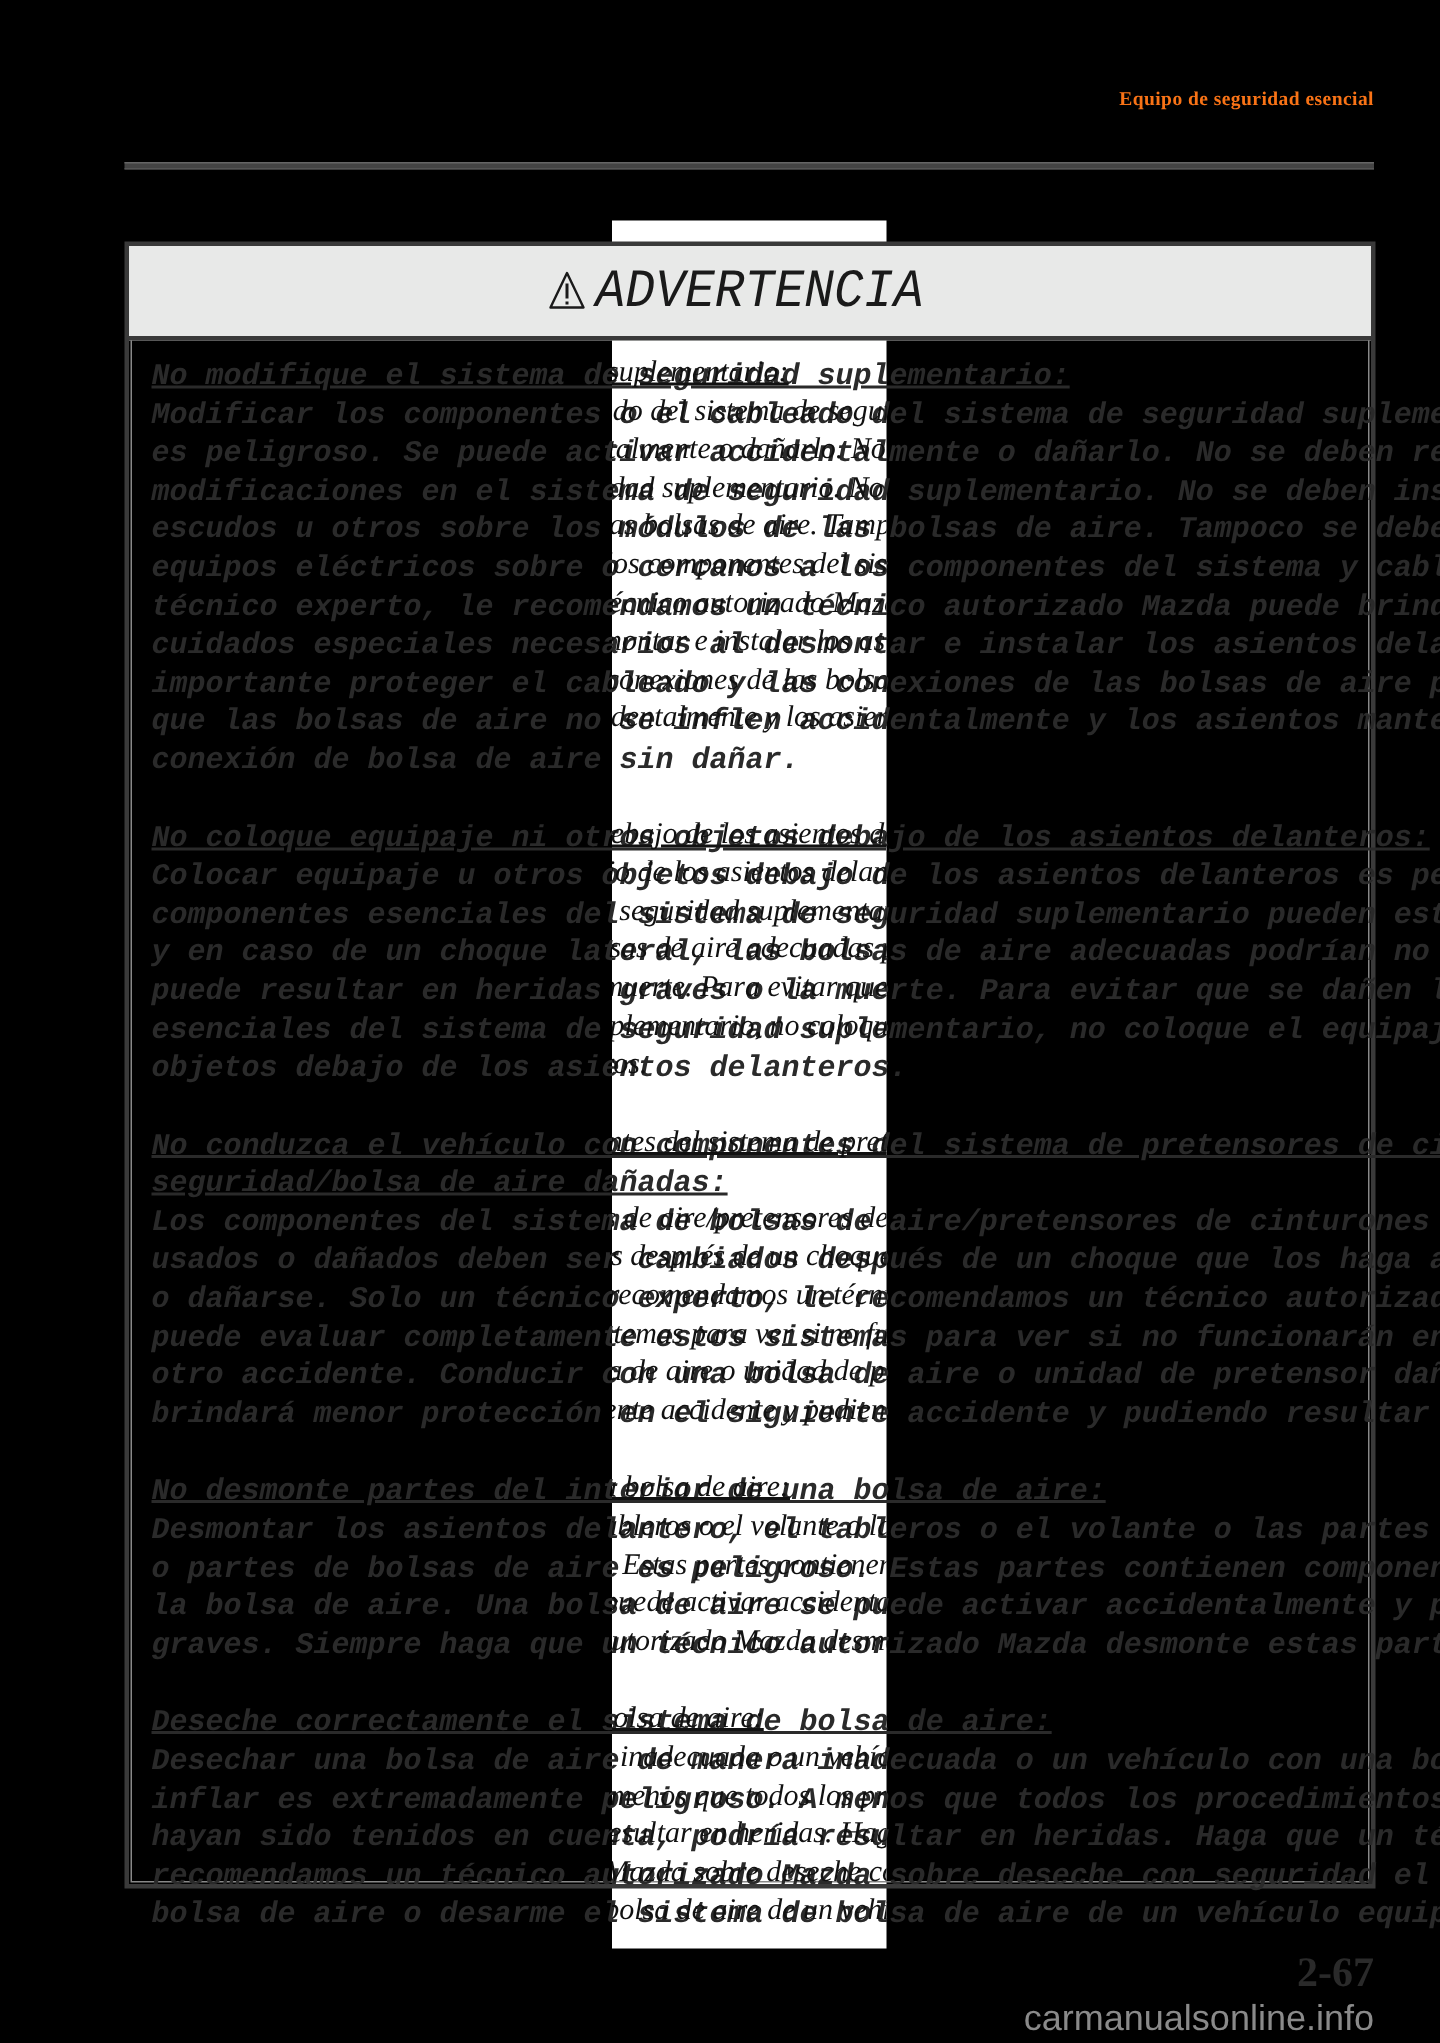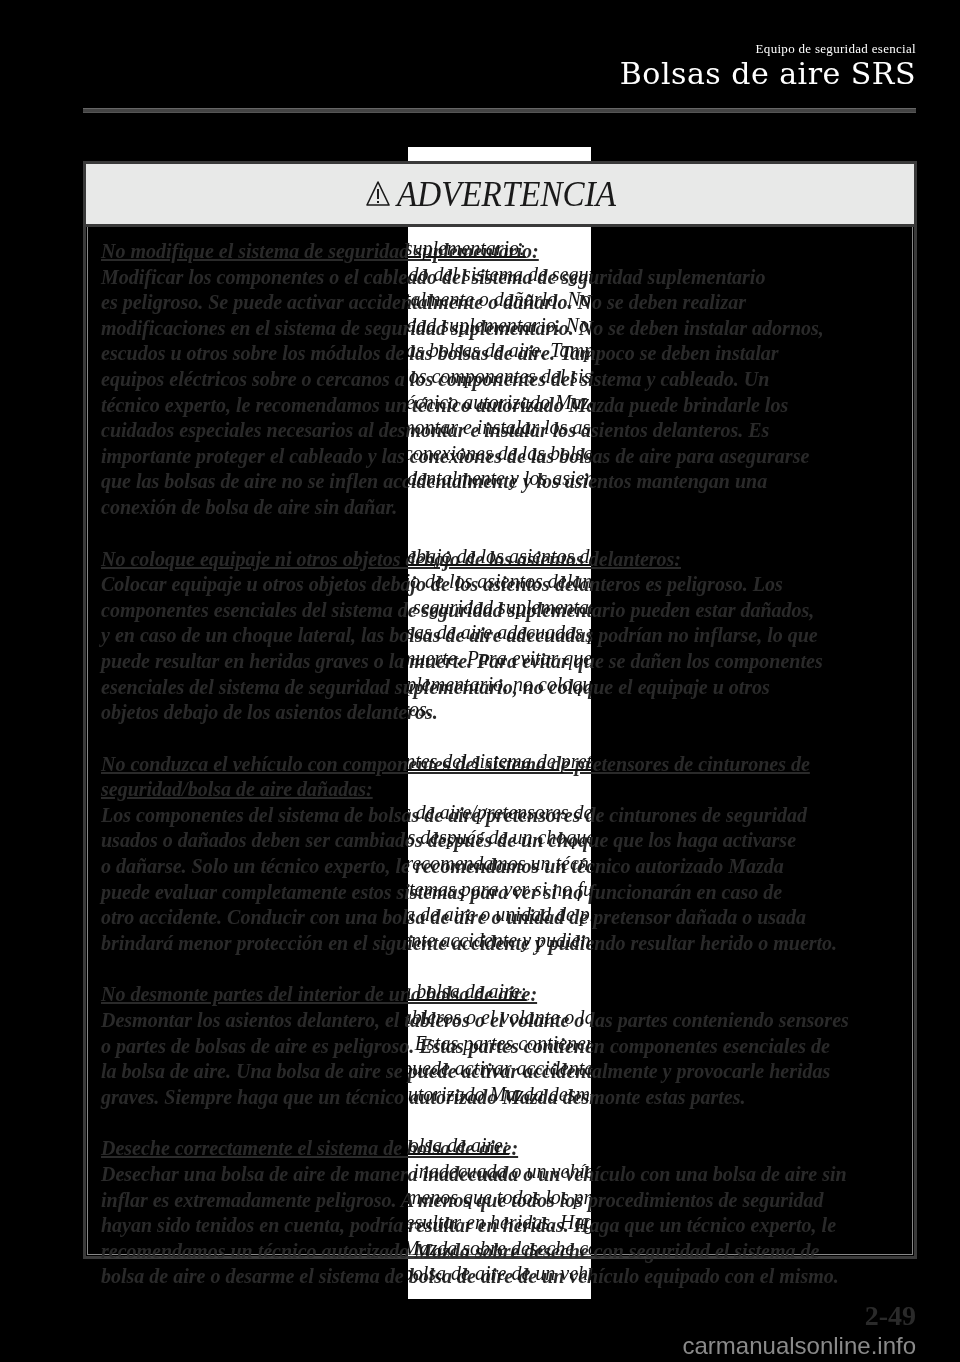--- a/index.html
+++ b/index.html
@@ -5,33 +5,33 @@
   html, body { margin: 0; padding: 0; }
   body {
     width: 960px; height: 1362px; background: #000; position: relative; overflow: hidden;
     font-family: "Liberation Serif", "DejaVu Serif", serif;
   }
   .stripe {
     position: absolute; left: 408px; top: 147px; width: 183px; height: 1152px;
     background: #fff; z-index: 0;
   }
   .running-head {
-    position: absolute; right: 44px; top: 41px; text-align: right; z-index: 2;
-    color: #ffffff; font-weight: normal;
+    position: absolute; right: 44px; top: 58px; text-align: right; z-index: 2;
+    color: #f97316; font-weight: bold;
   }
   .running-head .section { font-size: 13px; letter-spacing: 0.3px; line-height: 16px; }
   .running-head .title { font-size: 30px; line-height: 34px; letter-spacing: 0.5px; font-family: "DejaVu Serif", serif; }
   .head-rule {
     position: absolute; left: 83px; top: 108px; width: 833px; height: 5px;
     background: #444; border-top: 1px solid #666; border-bottom: 1px solid #555; box-sizing: border-box; z-index: 2;
   }
   .warn-box {
     position: absolute; left: 83px; top: 161px; width: 834px; height: 1098px;
     border: 3px solid #3a3a3a; box-sizing: border-box; z-index: 1;
-    outline: 1px solid #888; outline-offset: -5px;
+    outline: 1px solid #888; outline-offset: -5px; font-family: Liberation Mono, monospace;
   }
   .warn-header {
     position: absolute; left: 0; top: 0; right: 0; height: 60px;
     background: #e8e9e8; border-bottom: 3px solid #3a3a3a;
     display: flex; align-items: center; justify-content: center; gap: 6px;
   }
   .warn-header svg { width: 26px; height: 28px; }
   .warn-title {
     font-size: 36px; font-style: italic; color: #1a1a1a; letter-spacing: 0px;
     transform: scaleX(0.92); transform-origin: left center;
@@ -63,21 +63,20 @@
     font-size: 24px; color: #8a8a8a; z-index: 2;
   }
 </style>
 </head>
 <body>
 
 <div class="stripe"></div>
 
 <div class="running-head">
   <div class="section">Equipo de seguridad esencial</div>
-  <div class="title">Bolsas de aire SRS</div>
 </div>
 <div class="head-rule"></div>
 
 <div class="warn-box">
   <div class="warn-header">
     <svg viewBox="0 0 26 28">
       <path d="M13 2 L24 25 L2 25 Z" fill="none" stroke="#1a1a1a" stroke-width="1.6" stroke-linejoin="round"></path>
       <rect x="12" y="9" width="2" height="10" fill="#1a1a1a"></rect>
       <rect x="12" y="21" width="2" height="2" fill="#1a1a1a"></rect>
     </svg>
@@ -179,14 +178,14 @@
         <div class="para-title">Deseche correctamente el sistema de bolsa de aire:</div>
         <div class="para-line">Desechar una bolsa de aire de manera inadecuada o un vehículo con una bolsa de aire sin</div>
         <div class="para-line">inflar es extremadamente peligroso. A menos que todos los procedimientos de seguridad</div>
         <div class="para-line">hayan sido tenidos en cuenta, podría resultar en heridas. Haga que un técnico experto, le</div>
         <div class="para-line">recomendamos un técnico autorizado Mazda sobre deseche con seguridad el sistema de</div>
         <div class="para-line">bolsa de aire o desarme el sistema de bolsa de aire de un vehículo equipado con el mismo.</div>
       </div>
     </div>
 </div>
 
-<div class="page-num">2-49</div>
+<div class="page-num">2-67</div>
 <div class="watermark">carmanualsonline.info</div>
 
 </body></html>

